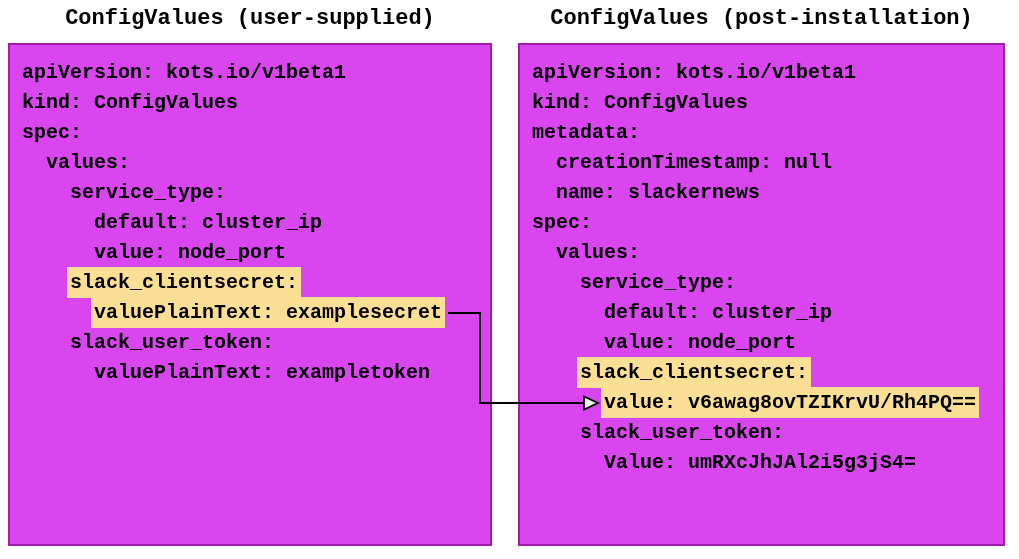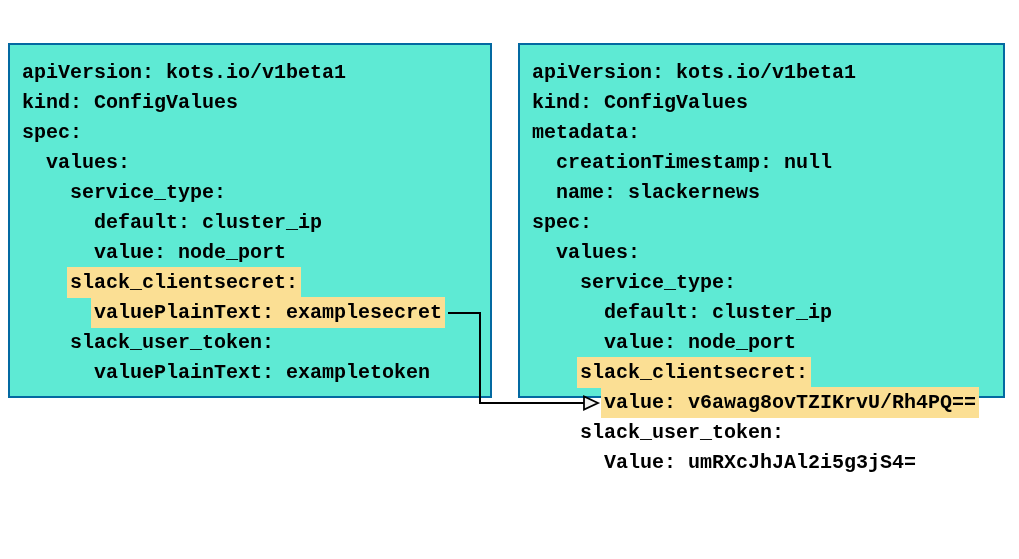--- a/index.html
+++ b/index.html
@@ -23,24 +23,24 @@
     font-size: 22px;
     letter-spacing: 0;
     color: #000000;
     white-space: pre;
   }
   .left-title  { left: 8px;   width: 484px; }
   .right-title { left: 518px; width: 487px; }
   .panel {
     position: absolute;
     top: 43px;
-    height: 355px;
+    height: 503px;
     box-sizing: border-box;
-    background: #5eead4;
-    border: 2px solid #0369a1;
+    background: #d946ef;
+    border: 2px solid #a21caf;
   }
   .left-panel  { left: 8px;   width: 484px; }
   .right-panel { left: 518px; width: 487px; }
   .code {
     padding: 13px 0 0 12px;
     font-weight: bold;
     font-size: 20px;
     line-height: 30px;
     color: #000000;
     white-space: pre;
@@ -58,21 +58,23 @@
     top: 0;
     z-index: 5;
     pointer-events: none;
   }
 </style>
 </head>
 <body>
 
 <div class="canvas">
 
+  <div class="title left-title">ConfigValues (user-supplied)</div>
 
+  <div class="title right-title">ConfigValues (post-installation)</div>
 
   <div class="panel left-panel">
     <div class="code" id="left-lines"><div class="line"><span></span><span>apiVersion: kots.io/v1beta1</span></div><div class="line"><span></span><span>kind: ConfigValues</span></div><div class="line"><span></span><span>spec:</span></div><div class="line"><span>  </span><span>values:</span></div><div class="line"><span>    </span><span>service_type:</span></div><div class="line"><span>      </span><span>default: cluster_ip</span></div><div class="line"><span>      </span><span>value: node_port</span></div><div class="line"><span>    </span><span class="hl">slack_clientsecret:</span></div><div class="line"><span>      </span><span class="hl">valuePlainText: examplesecret</span></div><div class="line"><span>    </span><span>slack_user_token:</span></div><div class="line"><span>      </span><span>valuePlainText: exampletoken</span></div></div>
   </div>
 
   <div class="panel right-panel">
     <div class="code" id="right-lines"><div class="line"><span></span><span>apiVersion: kots.io/v1beta1</span></div><div class="line"><span></span><span>kind: ConfigValues</span></div><div class="line"><span></span><span>metadata:</span></div><div class="line"><span>  </span><span>creationTimestamp: null</span></div><div class="line"><span>  </span><span>name: slackernews</span></div><div class="line"><span></span><span>spec:</span></div><div class="line"><span>  </span><span>values:</span></div><div class="line"><span>    </span><span>service_type:</span></div><div class="line"><span>      </span><span>default: cluster_ip</span></div><div class="line"><span>      </span><span>value: node_port</span></div><div class="line"><span>    </span><span class="hl">slack_clientsecret:</span></div><div class="line"><span>      </span><span class="hl">value: v6awag8ovTZIKrvU/Rh4PQ==</span></div><div class="line"><span>    </span><span>slack_user_token:</span></div><div class="line"><span>      </span><span>Value: umRXcJhJAl2i5g3jS4=</span></div></div>
   </div>
 
   <svg class="arrow-overlay" width="1019" height="559" viewBox="0 0 1019 559">

